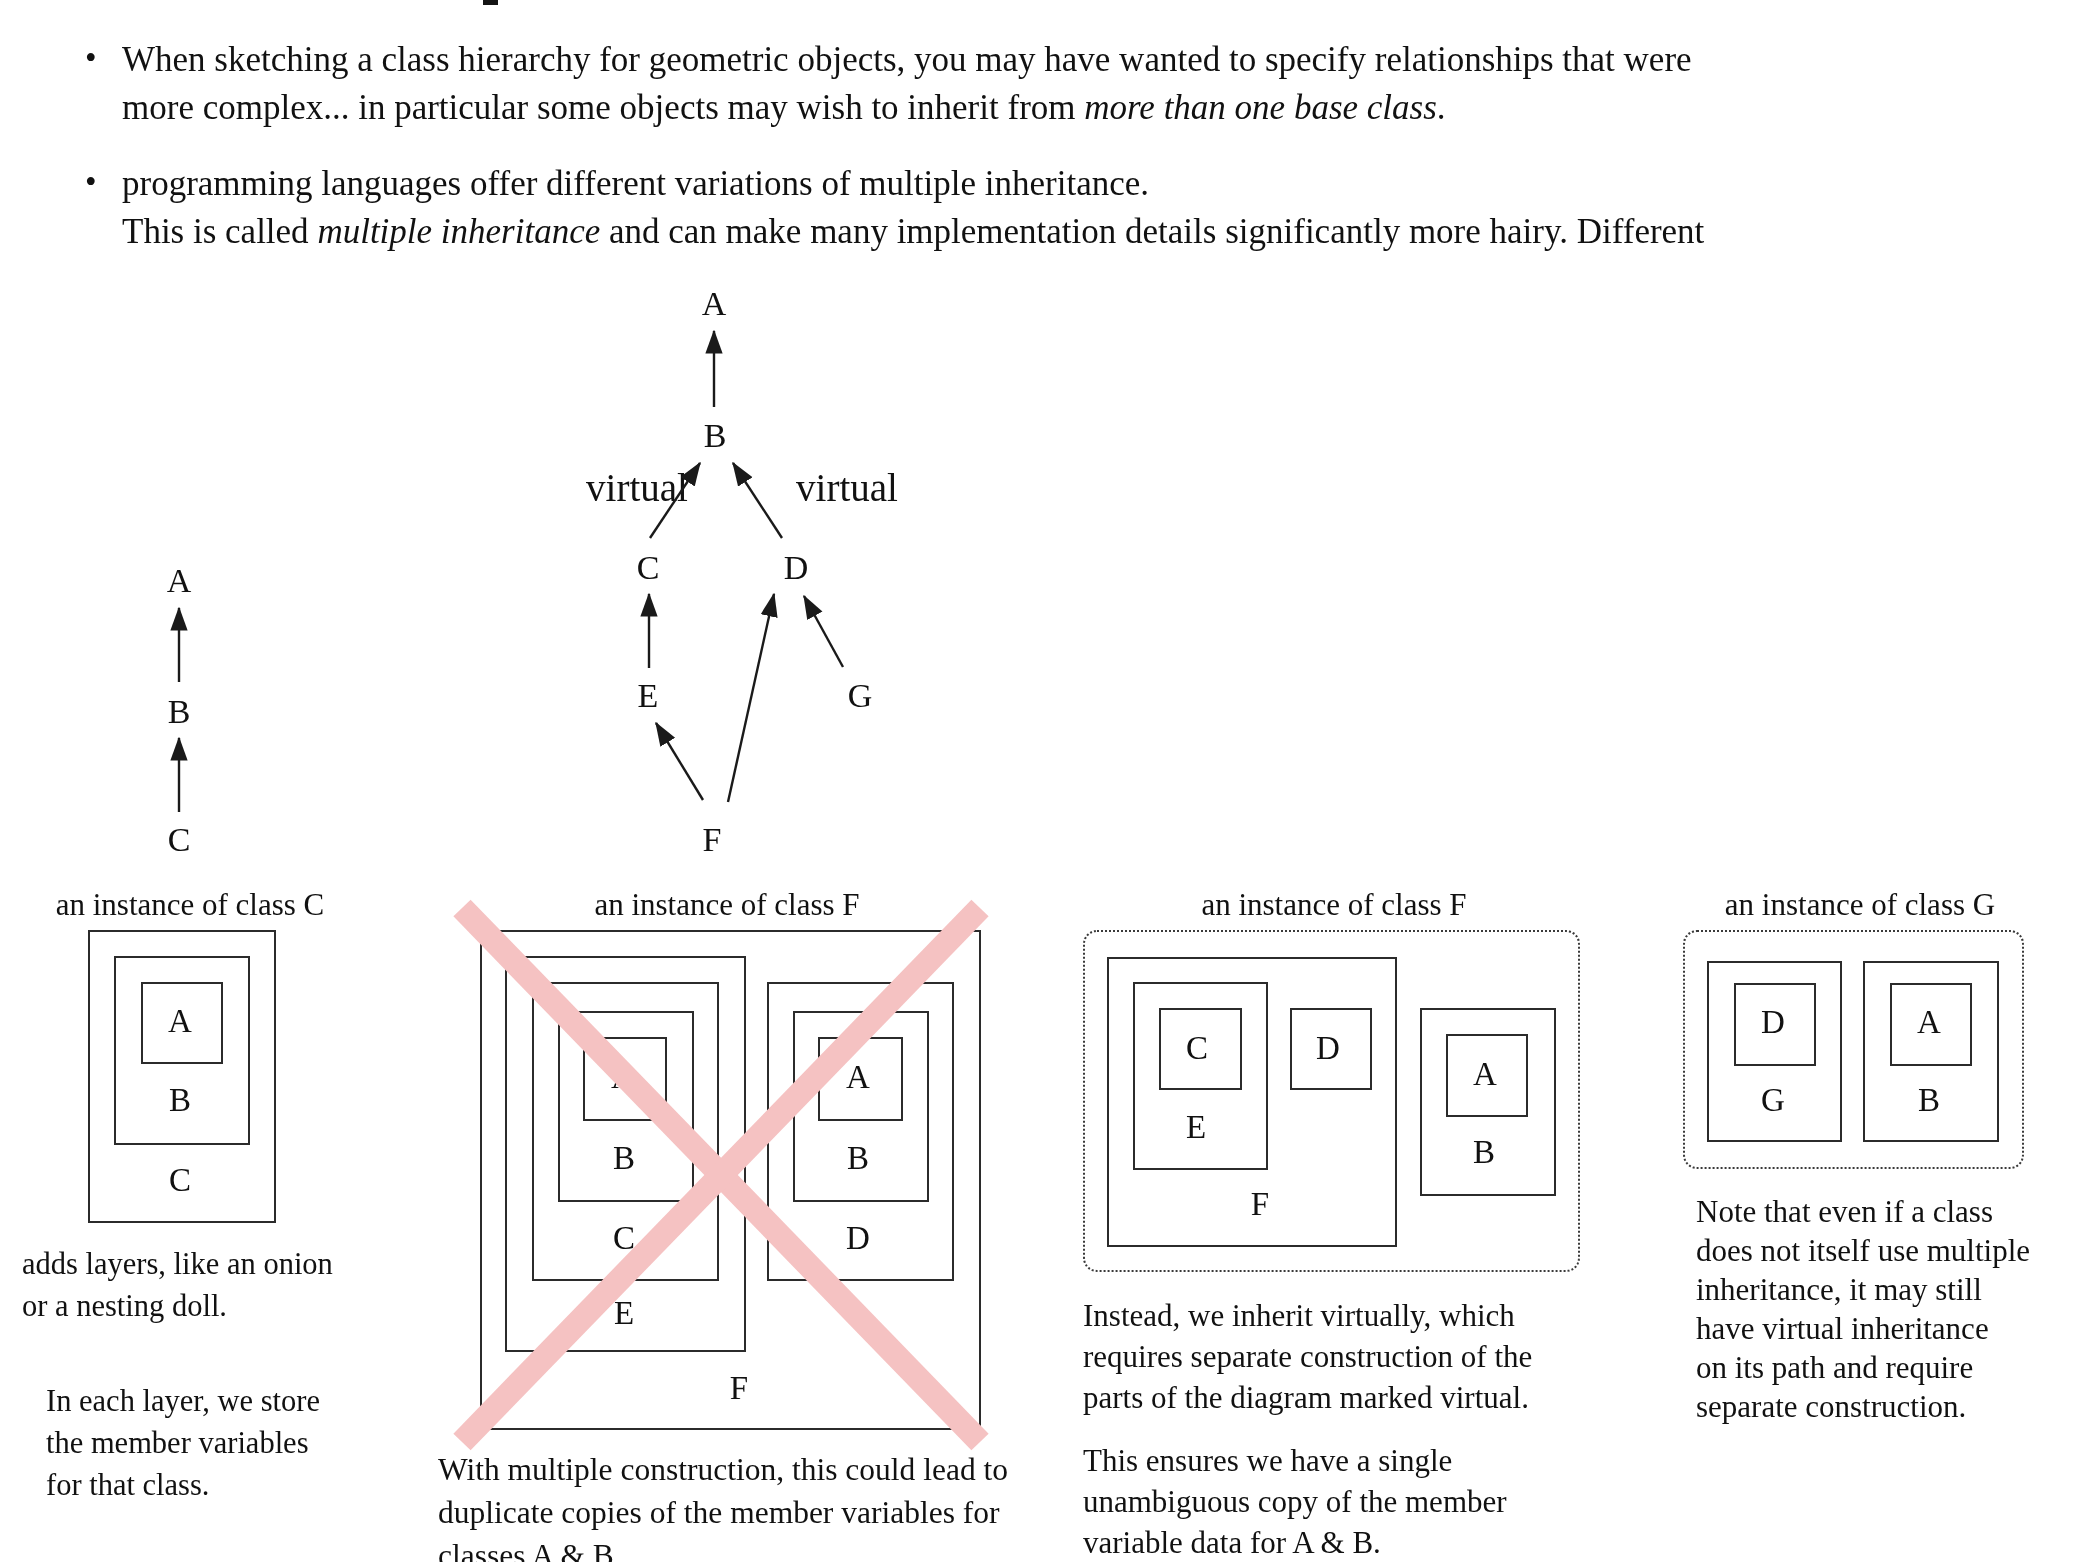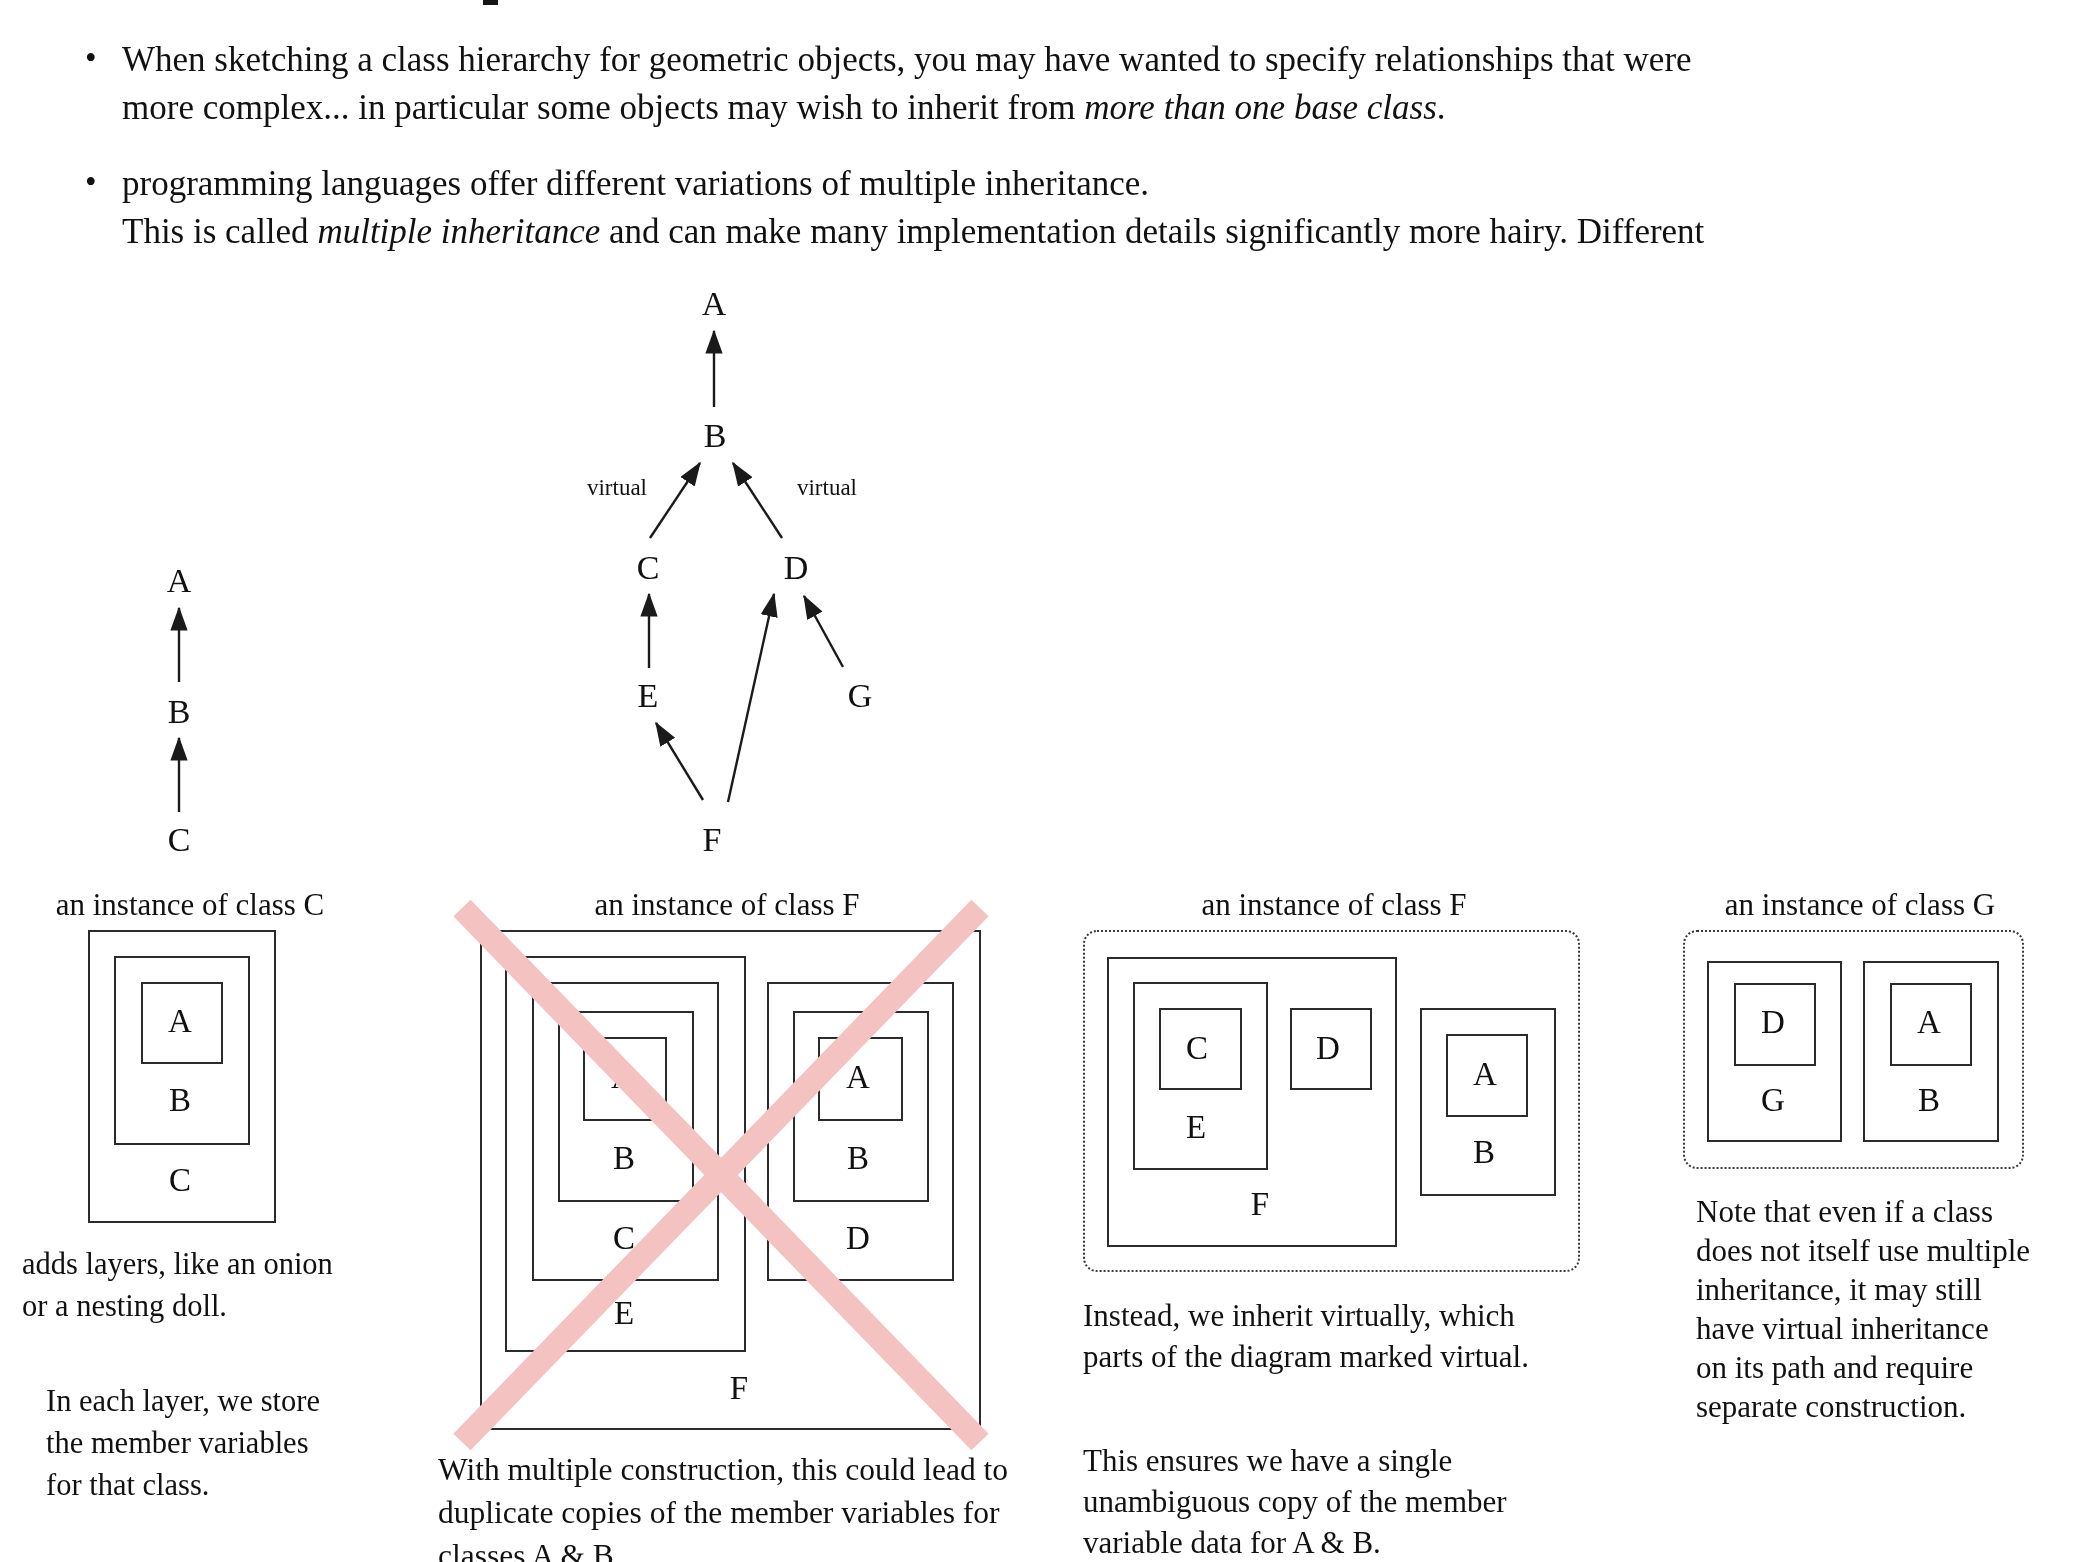--- a/index.html
+++ b/index.html
@@ -12,21 +12,21 @@
     overflow:hidden;
   }
   .top-mark{position:absolute;left:483px;top:0;width:15px;height:5px;background:#141414;}
   
   .bullet{position:absolute;left:85px;width:1995px;font-size:35px;line-height:48px;}
   .bullet .dot{position:absolute;left:0;top:-2px;font-size:33px;}
   .bullet .btext{margin-left:37px;}
   .it{font-style:italic;}
   
   .nl{position:absolute;transform:translate(-50%,-50%);font-size:34px;line-height:1;white-space:nowrap;}
-  .vlabel{position:absolute;transform:translate(-50%,-50%);font-size:23px;line-height:1;white-space:nowrap;}
+  .vlabel{position:absolute;transform:translate(-50%,-50%);font-size:39px;line-height:1;white-space:nowrap;margin-left:20px;}
   
   .box{position:absolute;border:2px solid #2b2b2b;background:transparent;}
   .dotted{position:absolute;border:2px dotted #3a3a3a;border-radius:14px;background:transparent;}
   .ilabel{position:absolute;transform:translate(-50%,-50%);font-size:33px;line-height:1;}
   .ititle{position:absolute;transform:translateX(-50%);font-size:31px;line-height:32px;white-space:nowrap;top:889px;}
   
   .cap{position:absolute;font-size:31px;}
   .cap div{white-space:nowrap;}
   .svg-overlay{position:absolute;left:0;top:0;z-index:6;pointer-events:none;}
   .diagram-layer{position:absolute;left:0;top:0;width:100%;height:100%;z-index:2;}
@@ -140,20 +140,21 @@
     <div>the member variables</div>
     <div>for that class.</div>
   </div>
   <div class="cap" style="left:438px;top:1448px;line-height:43px;font-size:31.5px;">
     <div>With multiple construction, this could lead to</div>
     <div>duplicate copies of the member variables for</div>
     <div>classes A &amp; B.</div>
   </div>
   <div class="cap" style="left:1083px;top:1295px;line-height:41px;">
     <div>Instead, we inherit virtually, which</div>
+    <div>requires separate construction of the</div>
     <div>parts of the diagram marked virtual.</div>
   </div>
   <div class="cap" style="left:1696px;top:1192px;line-height:39px;">
     <div>Note that even if a class</div>
     <div>does not itself use multiple</div>
     <div>inheritance, it may still</div>
     <div>have virtual inheritance</div>
     <div>on its path and require</div>
     <div>separate construction.</div>
   </div>

